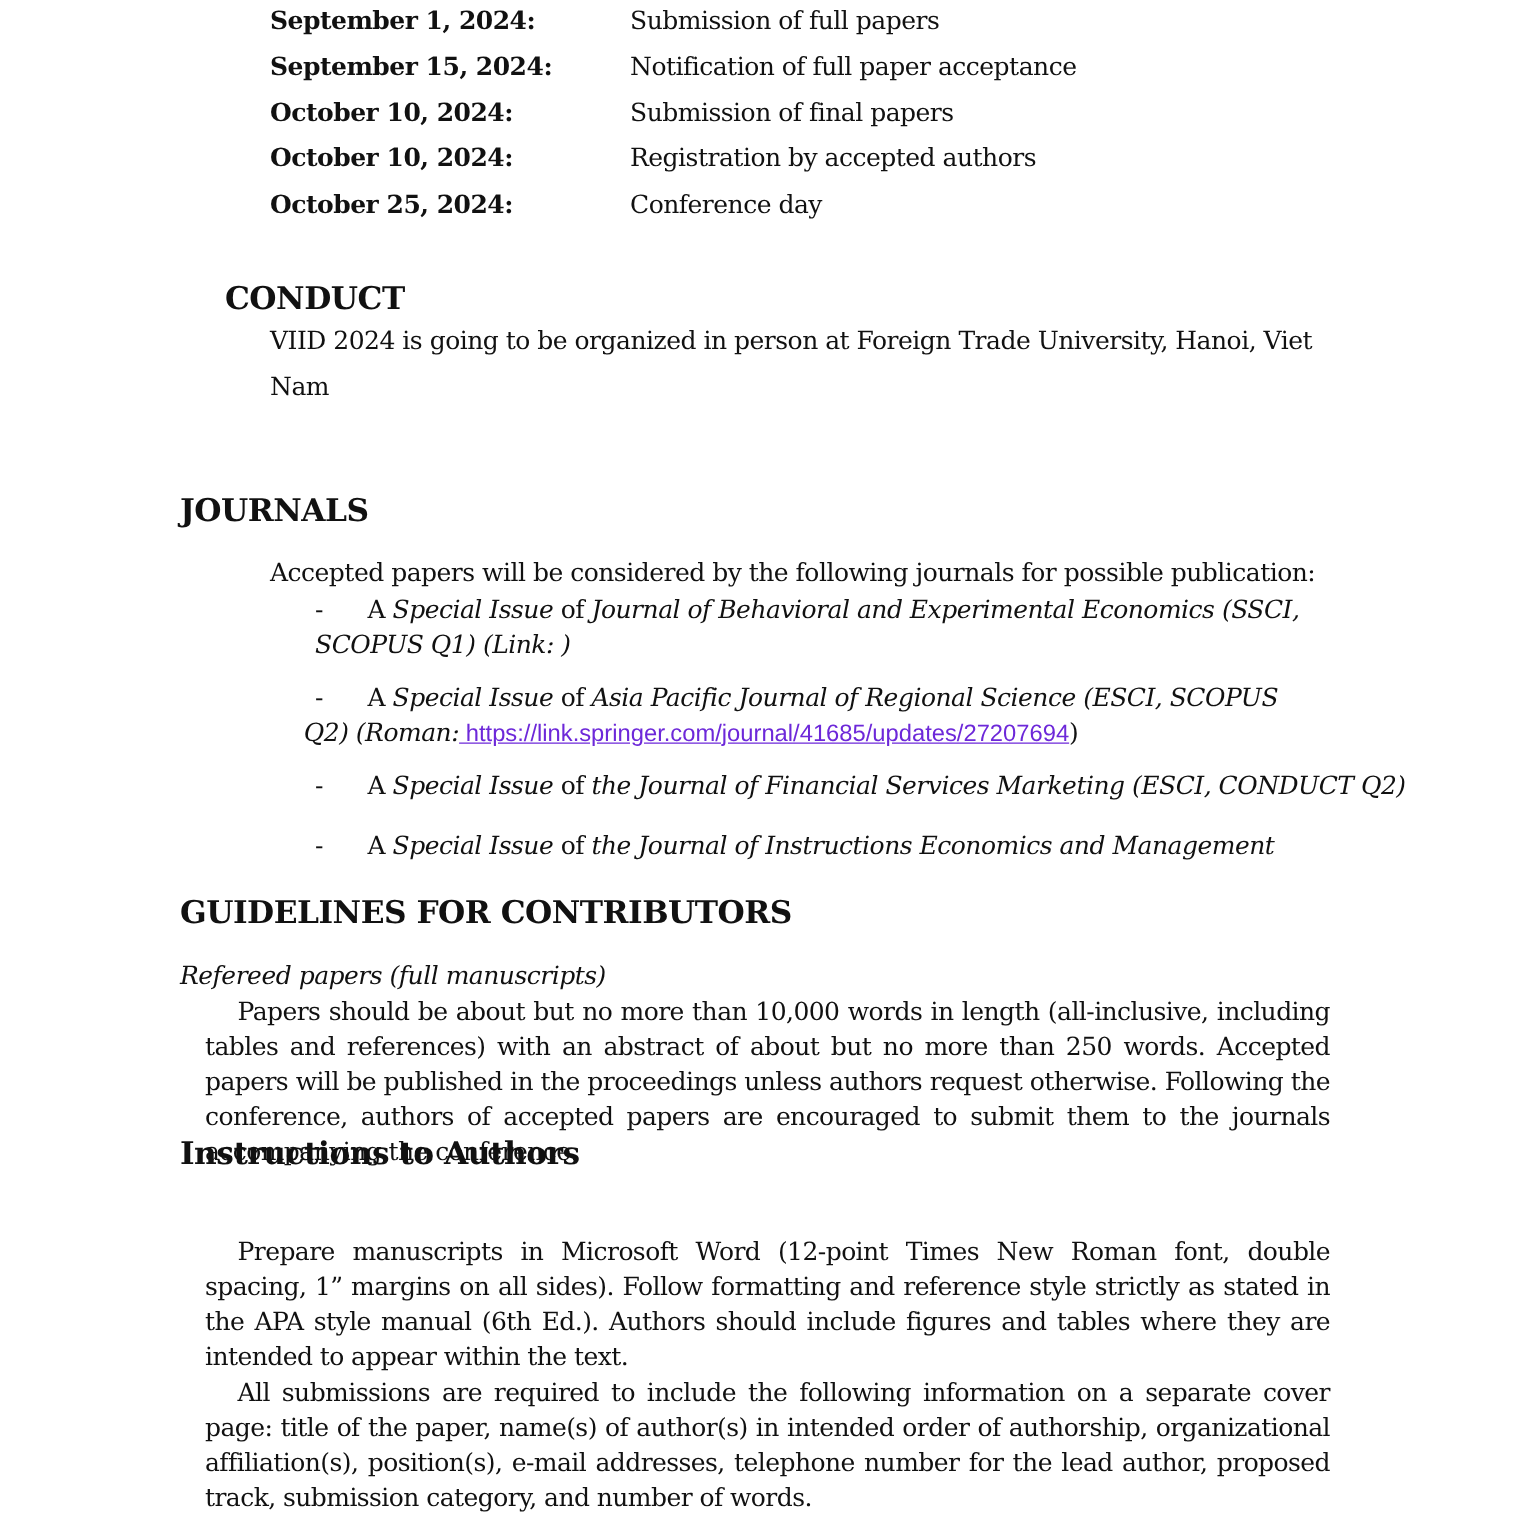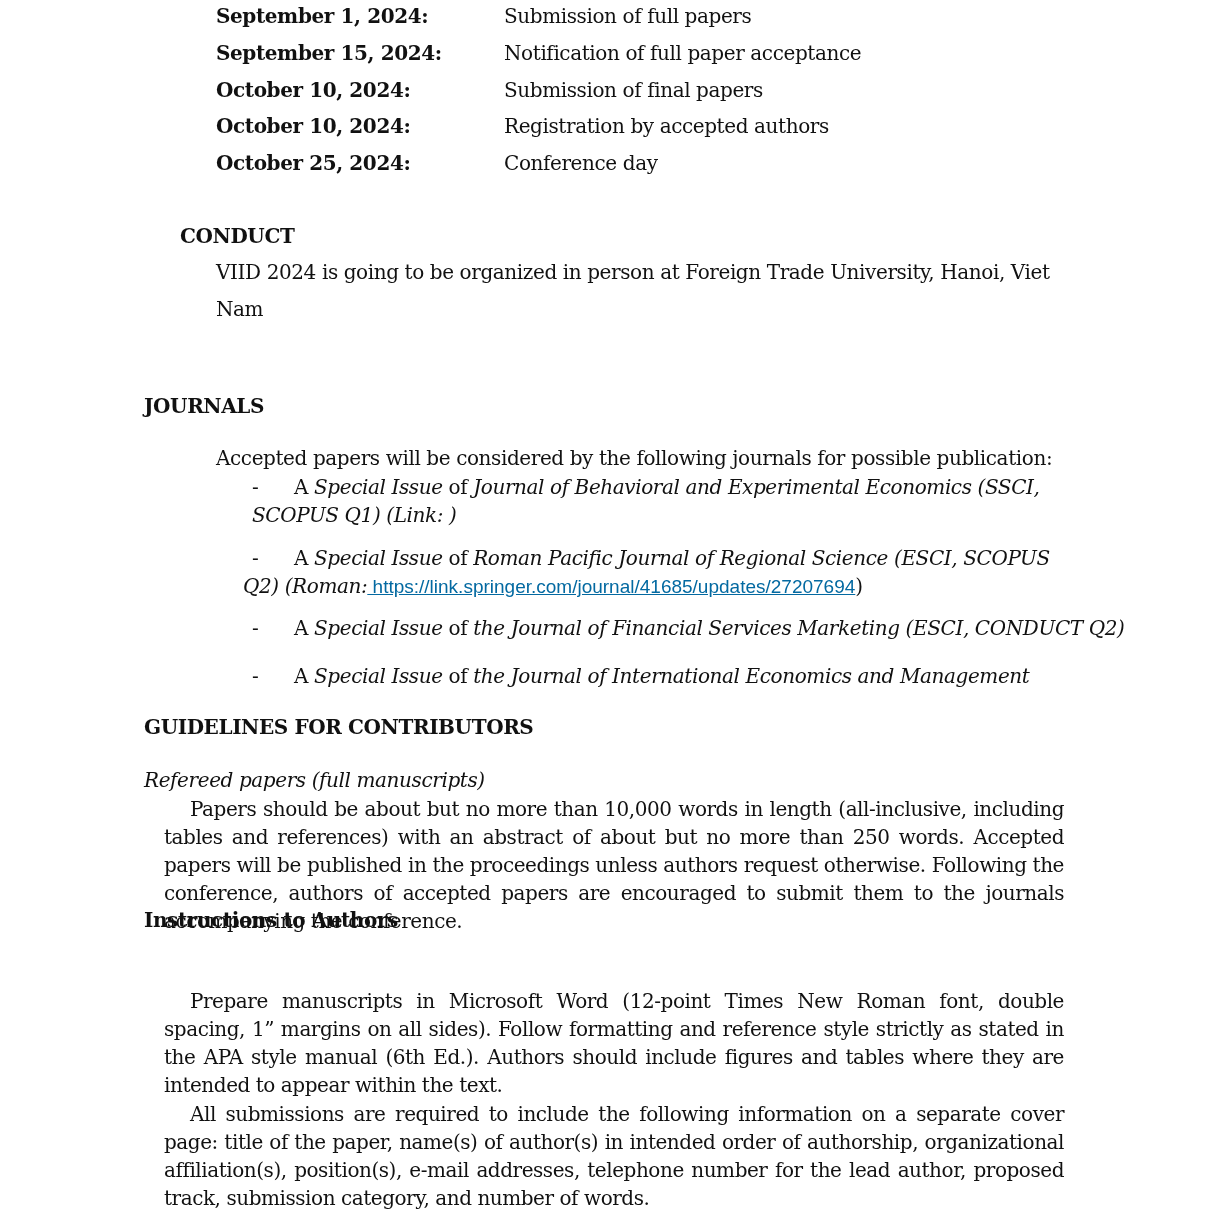--- a/index.html
+++ b/index.html
@@ -7,22 +7,22 @@
     width: 1224px; height: 1216px; position: relative; overflow: hidden;
     font-family: "DejaVu Serif", "Liberation Serif", serif;
     color: #111111;
   }
   .abs { position: absolute; white-space: nowrap; }
   .fs { font-size: 20px; letter-spacing: -0.4px; }
   .b { font-weight: normal; }
   .i { font-style: italic; }
   .date { left: 216px; font-weight: bold; }
   .event { left: 504px; }
-  .heading { font-weight: bold; font-size: 20px; letter-spacing: -0.4px; }
-  .link { color: #0369a1; text-decoration: underline; font-family: "Liberation Sans", sans-serif; font-style: normal; font-size: 19px; letter-spacing: 0; }
+  .heading { font-weight: bold; font-size: 25px; letter-spacing: -0.4px; }
+  .link { color: #6d28d9; text-decoration: underline; font-family: "Liberation Sans", sans-serif; font-style: normal; font-size: 19px; letter-spacing: 0; }
   .dash { display: inline-block; width: 42px; }
   .para {
     position: absolute; left: 164px; width: 900px;
     font-size: 20px; letter-spacing: -0.45px; line-height: 28px;
     text-align: justify; text-align-last: left;
     text-indent: 26px;
   }
 </style>
 </head>
 <body>
@@ -49,36 +49,36 @@
 
 <div>
   <div class="abs fs" style="left:252px; top:475px">
     <span class="dash">-</span><span>A </span><span class="b i">Special Issue</span><span> of </span><span class="b i">Journal of Behavioral and Experimental Economics</span><span class="i"> (SSCI,</span>
   </div>
   <div class="abs fs i" style="left:252px; top:503px">SCOPUS Q1) (Link:  )</div>
 </div>
 
 <div>
   <div class="abs fs" style="left:252px; top:546px">
-    <span class="dash">-</span><span>A </span><span class="b i">Special Issue</span><span> of </span><span class="b i">Roman Pacific Journal of Regional Science</span><span class="i"> (ESCI, SCOPUS</span>
+    <span class="dash">-</span><span>A </span><span class="b i">Special Issue</span><span> of </span><span class="b i">Asia Pacific Journal of Regional Science</span><span class="i"> (ESCI, SCOPUS</span>
   </div>
   <div class="abs fs i" style="left:243px; top:574px">
     <span>Q2) (Roman:</span><span class="link"> https://link.springer.com/journal/41685/updates/27207694</span><span style="font-style:normal">)</span>
   </div>
 </div>
 
 <div>
   <div class="abs fs" style="left:252px; top:616px">
     <span class="dash">-</span><span>A </span><span class="b i">Special Issue</span><span> of </span><span class="b i">the Journal of </span><span class="i">Financial Services Marketing</span><span class="b i"> (ESCI, CONDUCT Q2)</span>
   </div>
 </div>
 
 <div>
   <div class="abs fs" style="left:252px; top:664px">
-    <span class="dash">-</span><span>A </span><span class="b i">Special Issue</span><span> of </span><span class="b i">the Journal of International Economics and Management</span>
+    <span class="dash">-</span><span>A </span><span class="b i">Special Issue</span><span> of </span><span class="b i">the Journal of Instructions Economics and Management</span>
   </div>
 </div>
 
 <div class="abs heading" style="left:144px; top:715px">GUIDELINES FOR CONTRIBUTORS</div>
 <div class="abs fs i" style="left:144px; top:768px">Refereed papers (full manuscripts)</div>
 <div class="para" style="top:795px">Papers should be about but no more than 10,000 words in length (all-inclusive, including tables and references) with an abstract of about but no more than 250 words. Accepted papers will be published in the proceedings unless authors request otherwise. Following the conference, authors of accepted papers are encouraged to submit them to the journals accompanying the conference.</div>
 
 <div class="abs heading" style="left:144px; top:908px">Instructions to Authors</div>
 <div class="para" style="top:987px">Prepare manuscripts in Microsoft Word (12-point Times New Roman font, double spacing, 1” margins on all sides). Follow formatting and reference style strictly as stated in the APA style manual (6th Ed.). Authors should include figures and tables where they are intended to appear within the text.</div>
 <div class="para" style="top:1100px">All submissions are required to include the following information on a separate cover page: title of the paper, name(s) of author(s) in intended order of authorship, organizational affiliation(s), position(s), e-mail addresses, telephone number for the lead author, proposed track, submission category, and number of words.</div>

